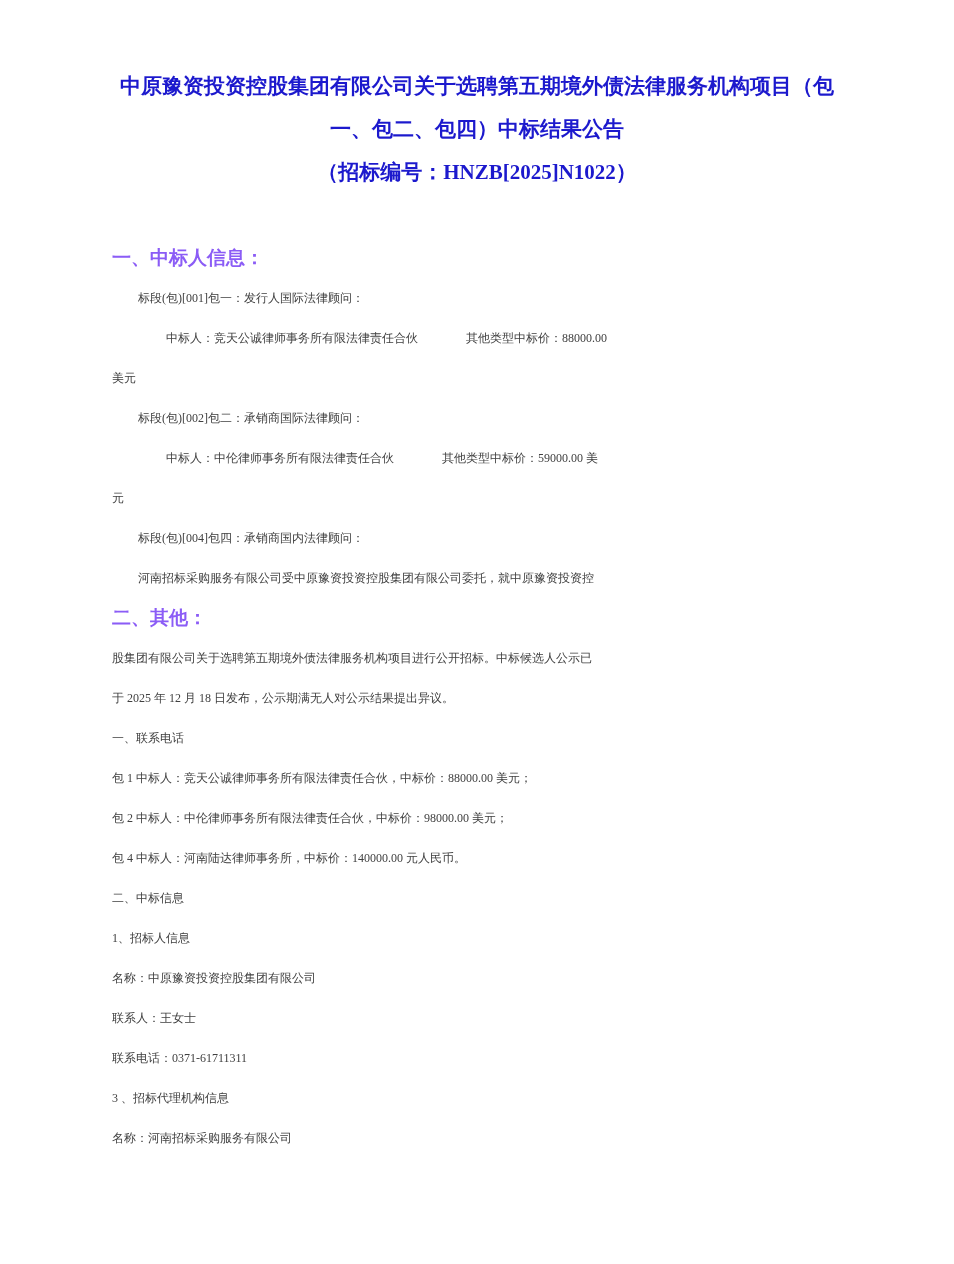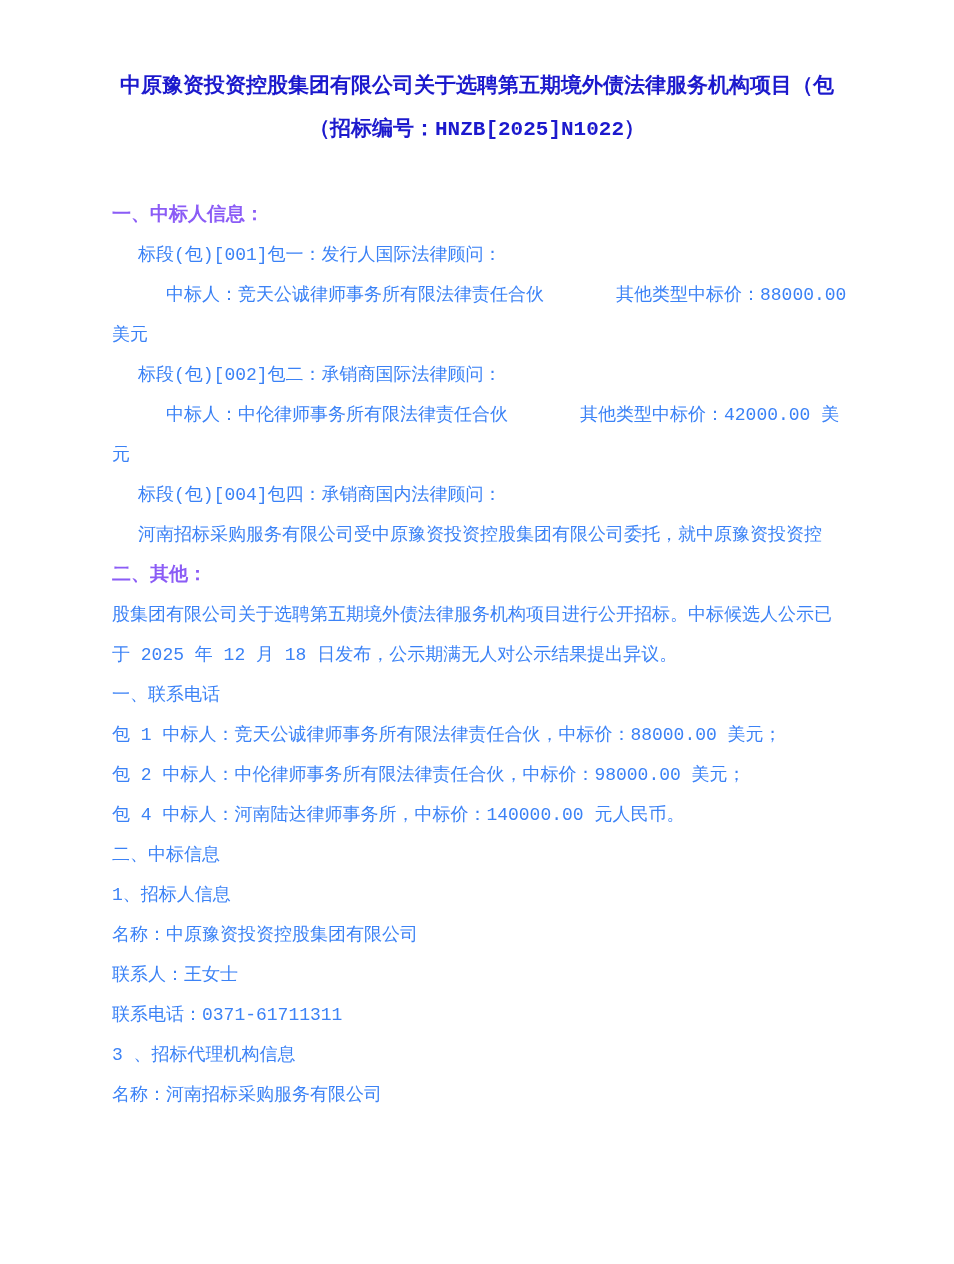--- a/index.html
+++ b/index.html
@@ -6,21 +6,21 @@
     margin: 0;
     padding: 0;
     background: #ffffff;
   }
   .page {
     position: relative;
     width: 954px;
     height: 1264px;
     background: #ffffff;
     overflow: hidden;
-    font-family: Liberation Mono, monospace;
+    font-family: Liberation Serif, serif;
     box-sizing: border-box;
     padding: 65px 112px 0 112px;
   }
   .title-block {
     width: 730px;
   }
   .title-line {
     height: 43px;
     line-height: 43px;
     text-align: center;
@@ -29,50 +29,51 @@
     color: #1c19cd;
     white-space: pre;
   }
   .doc-body {
     margin-top: 44px;
     width: 730px;
   }
   .line {
     height: 40px;
     line-height: 40px;
-    font-size: 18px;
-    color: #3b82f6;
+    font-size: 12px;
+    color: #404040;
     white-space: pre;
   }
   .heading {
     font-size: 19px;
     font-weight: bold;
     color: #8b5cf6;
   }
   .indent1 { padding-left: 26px; }
   .indent2 { padding-left: 54px; }
 </style>
 </head>
 <body>
 
 <div class="page">
 
   <div class="title-block">
     <div class="title-line">中原豫资投资控股集团有限公司关于选聘第五期境外债法律服务机构项目（包</div>
+    <div class="title-line">一、包二、包四）中标结果公告</div>
     <div class="title-line">（招标编号：HNZB[2025]N1022）</div>
   </div>
 
   <div class="doc-body">
 
     <div class="line heading">一、中标人信息：</div>
     <div class="line indent1">标段(包)[001]包一：发行人国际法律顾问：</div>
     <div class="line indent2">中标人：竞天公诚律师事务所有限法律责任合伙　　　　其他类型中标价：88000.00</div>
     <div class="line">美元</div>
     <div class="line indent1">标段(包)[002]包二：承销商国际法律顾问：</div>
-    <div class="line indent2">中标人：中伦律师事务所有限法律责任合伙　　　　其他类型中标价：42000.00 美</div>
+    <div class="line indent2">中标人：中伦律师事务所有限法律责任合伙　　　　其他类型中标价：59000.00 美</div>
     <div class="line">元</div>
     <div class="line indent1">标段(包)[004]包四：承销商国内法律顾问：</div>
 
     <div class="line indent1">河南招标采购服务有限公司受中原豫资投资控股集团有限公司委托，就中原豫资投资控</div>
     <div class="line heading">二、其他：</div>
     <div class="line">股集团有限公司关于选聘第五期境外债法律服务机构项目进行公开招标。中标候选人公示已</div>
     <div class="line">于 2025 年 12 月 18 日发布，公示期满无人对公示结果提出异议。</div>
     <div class="line">一、联系电话</div>
     <div class="line">包 1 中标人：竞天公诚律师事务所有限法律责任合伙，中标价：88000.00 美元；</div>
     <div class="line">包 2 中标人：中伦律师事务所有限法律责任合伙，中标价：98000.00 美元；</div>

